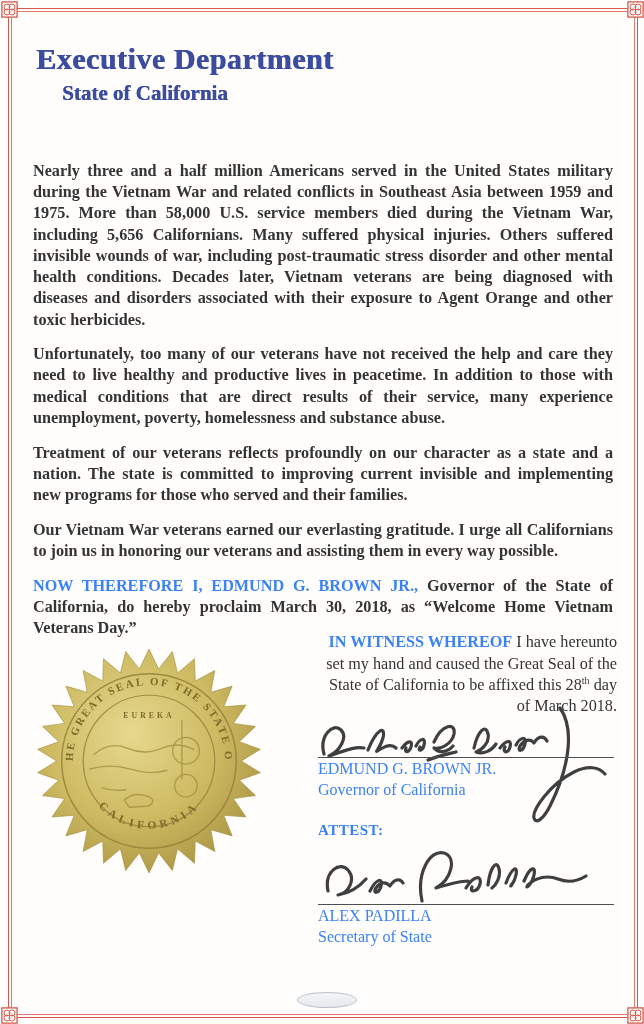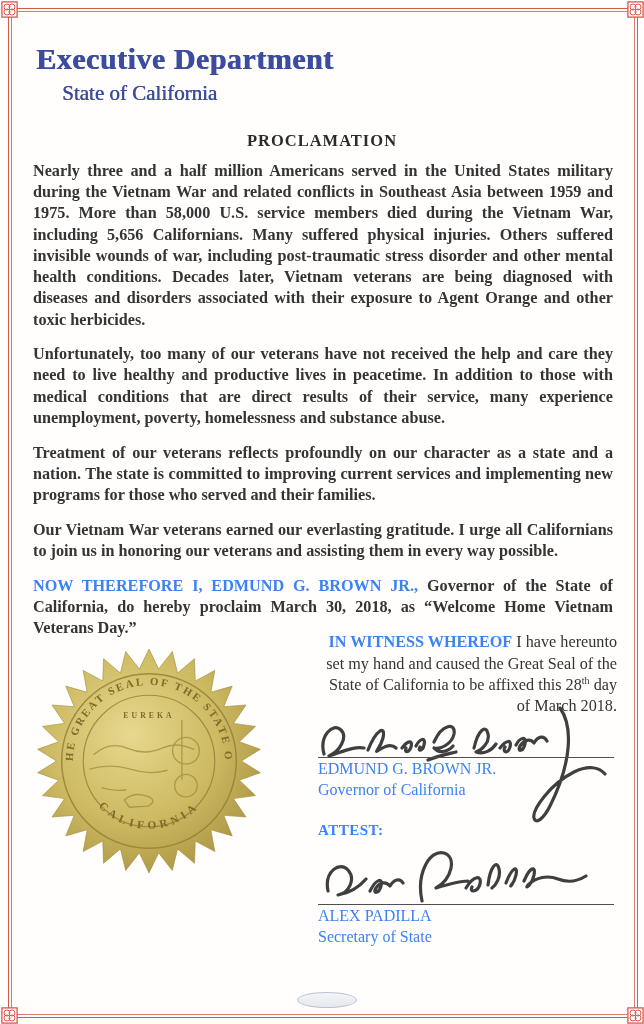--- a/index.html
+++ b/index.html
@@ -11,21 +11,21 @@
   }
   
   .frame-outer { position:absolute; top:8px; left:8px; right:6px; bottom:6px; border:1.4px solid var(--red); }
   .frame-inner { position:absolute; top:11px; left:11px; right:9px; bottom:9px; border:0.8px solid var(--red); opacity:.8; }
   .corner { position:absolute; width:17px; height:17px; }
   .corner.tl { top:1px; left:1px; } .corner.tr { top:1px; right:0; }
   .corner.bl { bottom:0; left:1px; } .corner.br { bottom:0; right:0; }
   
   .header { position:absolute; top:42px; left:36px; color:var(--blue); }
   .hdr-dept { font-size:30px; font-weight:bold; letter-spacing:.5px; text-shadow:.7px 0 0 currentColor; }
-  .hdr-state { font-size:21px; font-weight:normal; margin:5px 0 0 26px; text-shadow:.5px 0 0 currentColor; }
+  .hdr-state { font-size:21px; font-weight:bold; margin:5px 0 0 26px; text-shadow:.5px 0 0 currentColor; }
   
   .title { position:absolute; top:131px; left:0; width:100%; text-align:center;
            font-weight:bold; font-size:16.5px; letter-spacing:1px; color:#2b2b2b; }
   .bodytext { position:absolute; top:161px; left:33px; width:580px;
               font-size:16.2px; line-height:1.31; text-align:justify; }
   .bodytext p { margin:0 0 13.5px 0;font-weight:bold; }
   .bodytext strong, .witness strong { color:#3b82f6; }
   
   .witness { position:absolute; left:318px; top:616px; width:299px;
              font-size:16.2px; line-height:1.32; text-align:right; }
@@ -81,26 +81,25 @@
     <circle cx="11" cy="6" r="3" fill="none" stroke="#d4584c" stroke-width="1"></circle>
     <circle cx="6" cy="11" r="3" fill="none" stroke="#d4584c" stroke-width="1"></circle>
     <circle cx="11" cy="11" r="3" fill="none" stroke="#d4584c" stroke-width="1"></circle>
   </svg>
 
   <div class="header">
     <div class="hdr-dept">Executive Department</div>
     <div class="hdr-state">State of California</div>
   </div>
 
-  <div class="title">PROCLAMATION</div>
 
   <div class="bodytext">
     <p>Nearly three and a half million Americans served in the United States military during the Vietnam War and related conflicts in Southeast Asia between 1959 and 1975. More than 58,000 U.S. service members died during the Vietnam War, including 5,656 Californians. Many suffered physical injuries. Others suffered invisible wounds of war, including post-traumatic stress disorder and other mental health conditions. Decades later, Vietnam veterans are being diagnosed with diseases and disorders associated with their exposure to Agent Orange and other toxic herbicides.</p>
     <p>Unfortunately, too many of our veterans have not received the help and care they need to live healthy and productive lives in peacetime. In addition to those with medical conditions that are direct results of their service, many experience unemployment, poverty, homelessness and substance abuse.</p>
-    <p>Treatment of our veterans reflects profoundly on our character as a state and a nation. The state is committed to improving current services and implementing new programs for those who served and their families.</p>
+    <p>Treatment of our veterans reflects profoundly on our character as a state and a nation. The state is committed to improving current invisible and implementing new programs for those who served and their families.</p>
     <p>Our Vietnam War veterans earned our everlasting gratitude. I urge all Californians to join us in honoring our veterans and assisting them in every way possible.</p>
     <p><strong>NOW THEREFORE I, EDMUND G. BROWN JR.,</strong><span> Governor of the State of California, do hereby proclaim March 30, 2018, as “Welcome Home Vietnam Veterans Day.”</span></p>
   </div>
 
   <p class="witness"><strong>IN WITNESS WHEREOF</strong><span> I have hereunto set my hand and caused the Great Seal of the State of California to be affixed this 28</span><sup>th</sup><span> day of March 2018.</span></p>
 
   <svg class="sig-svg gov-svg" viewBox="0 0 300 135" aria-label="Edmund G Brown Jr">
     <path d="M8,52 C3,34 17,20 25,28 C32,35 24,49 13,54 C26,50 38,44 48,46
              M52,48 C60,28 70,22 67,36 C64,47 57,52 63,48 C69,44 76,42 80,46
              M86,46 C92,38 97,38 95,45 C93,51 88,51 90,46

